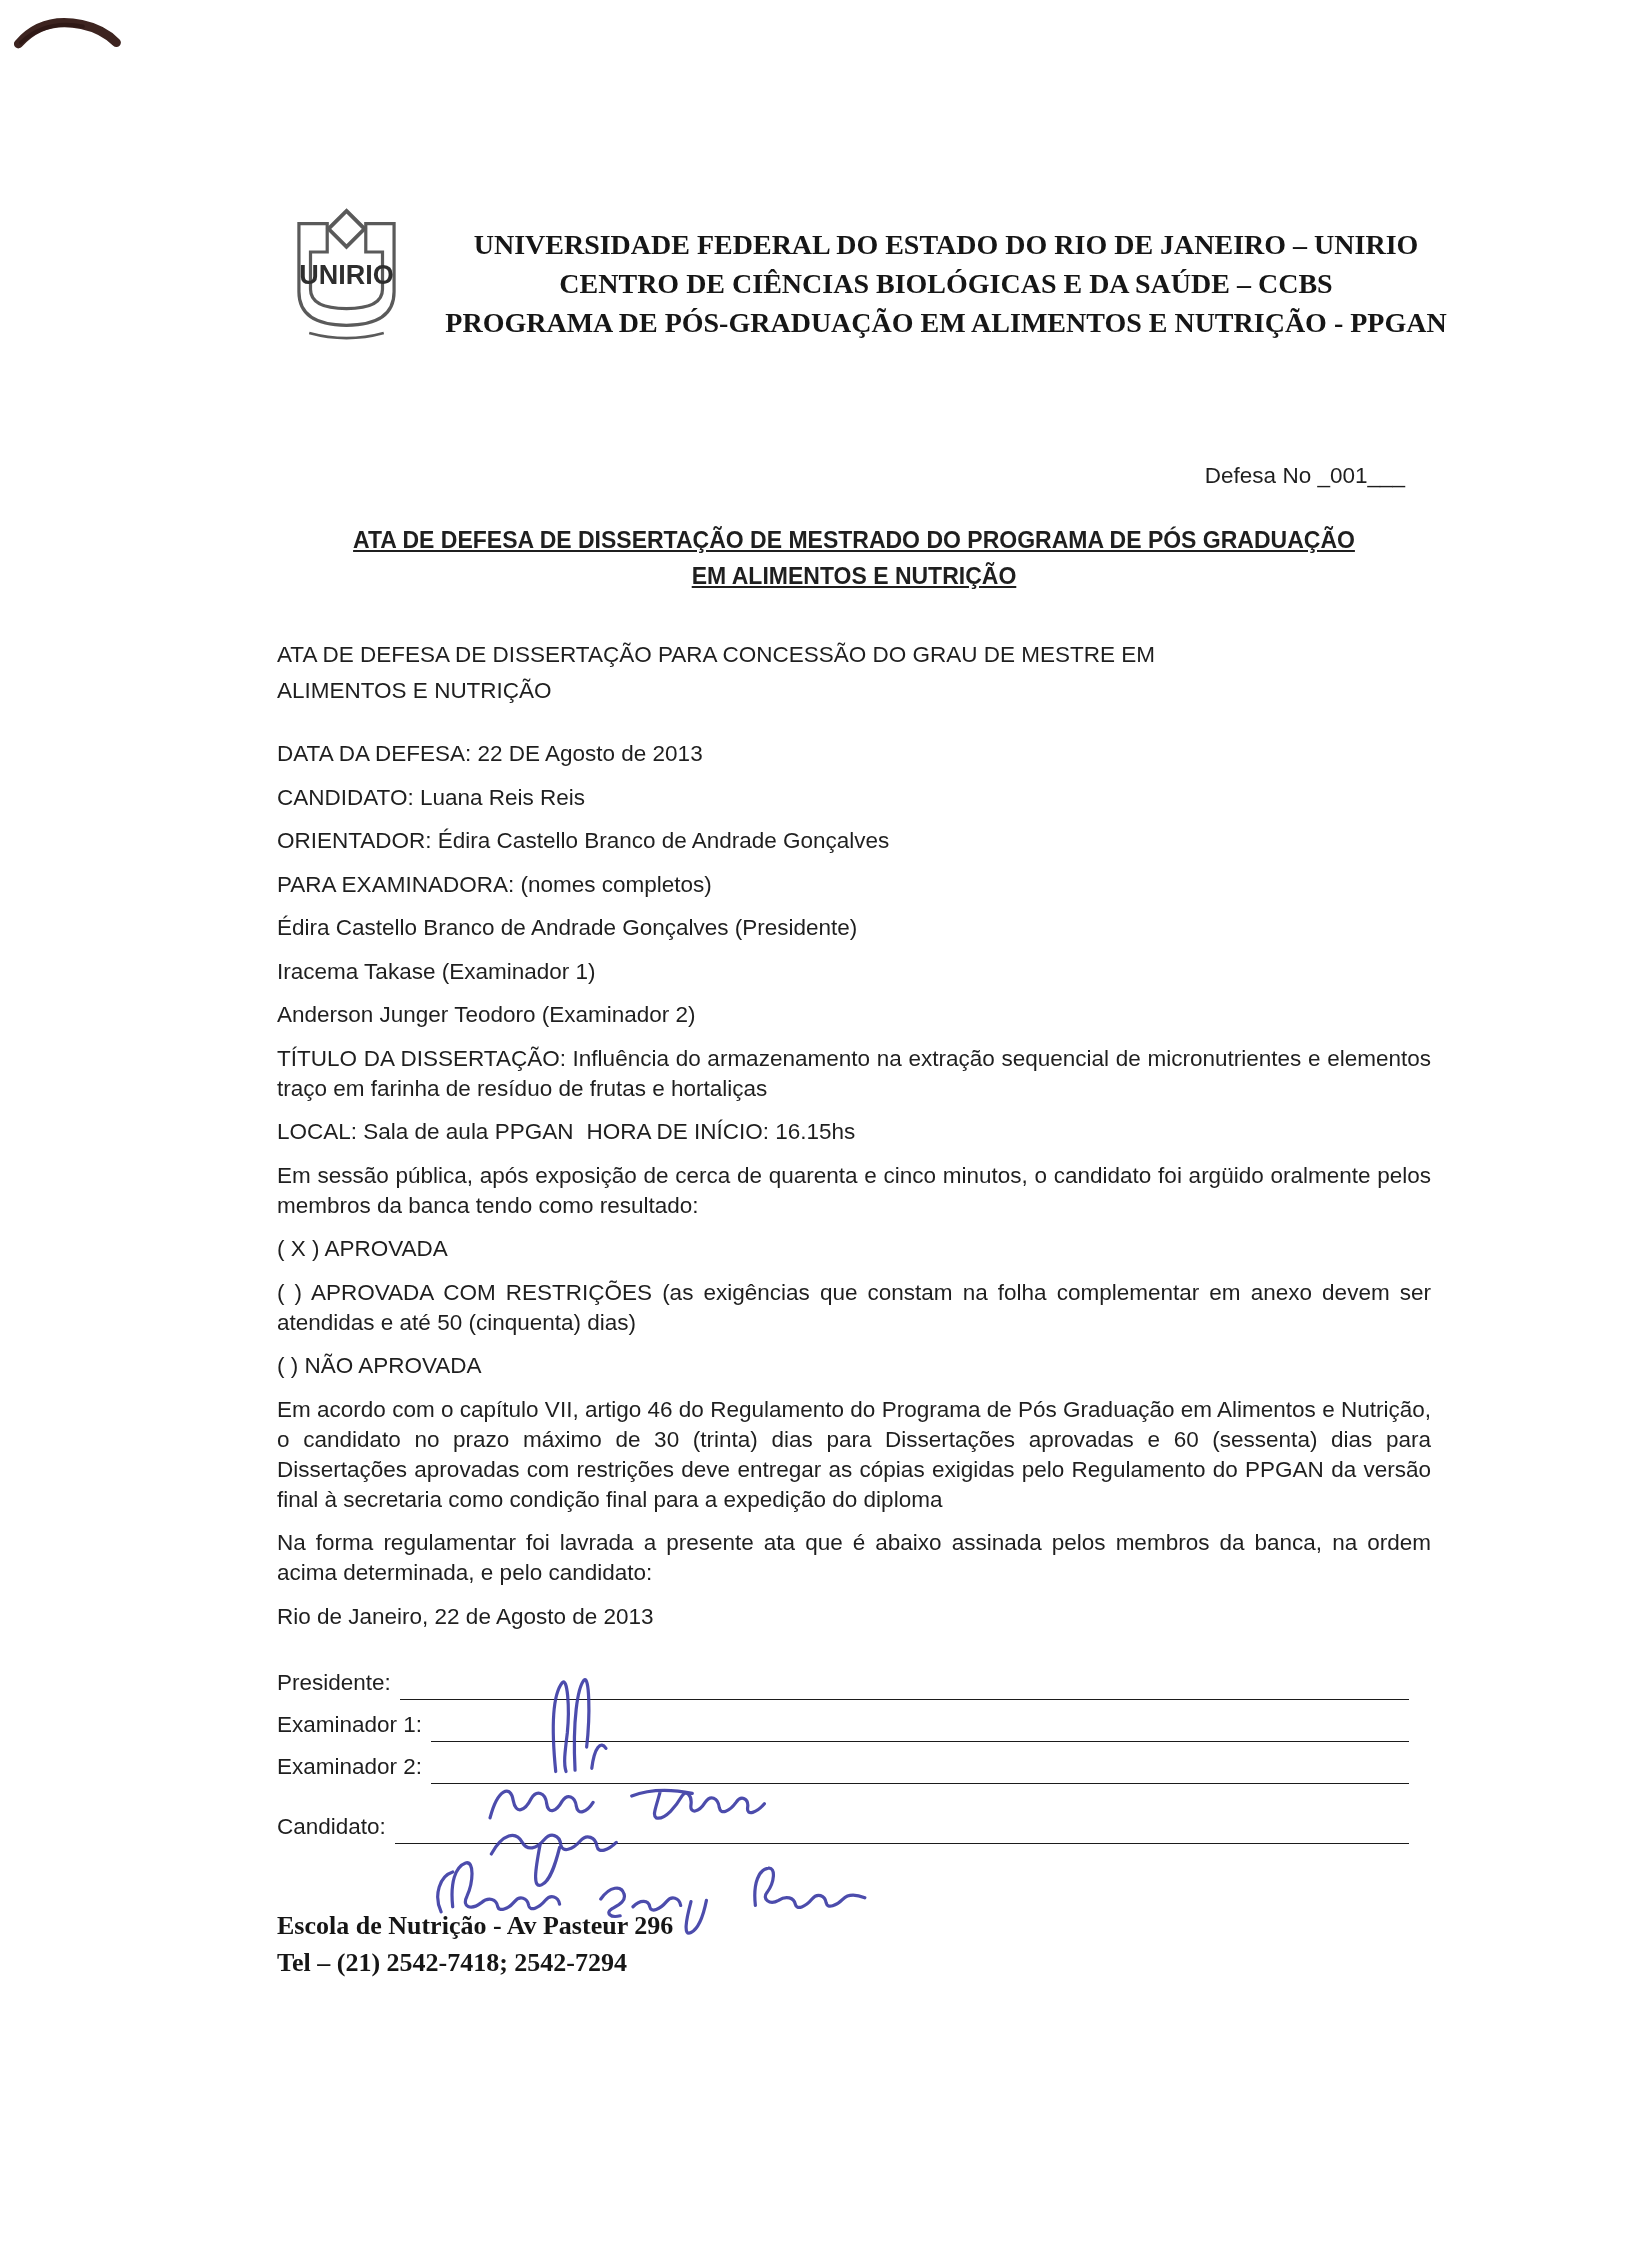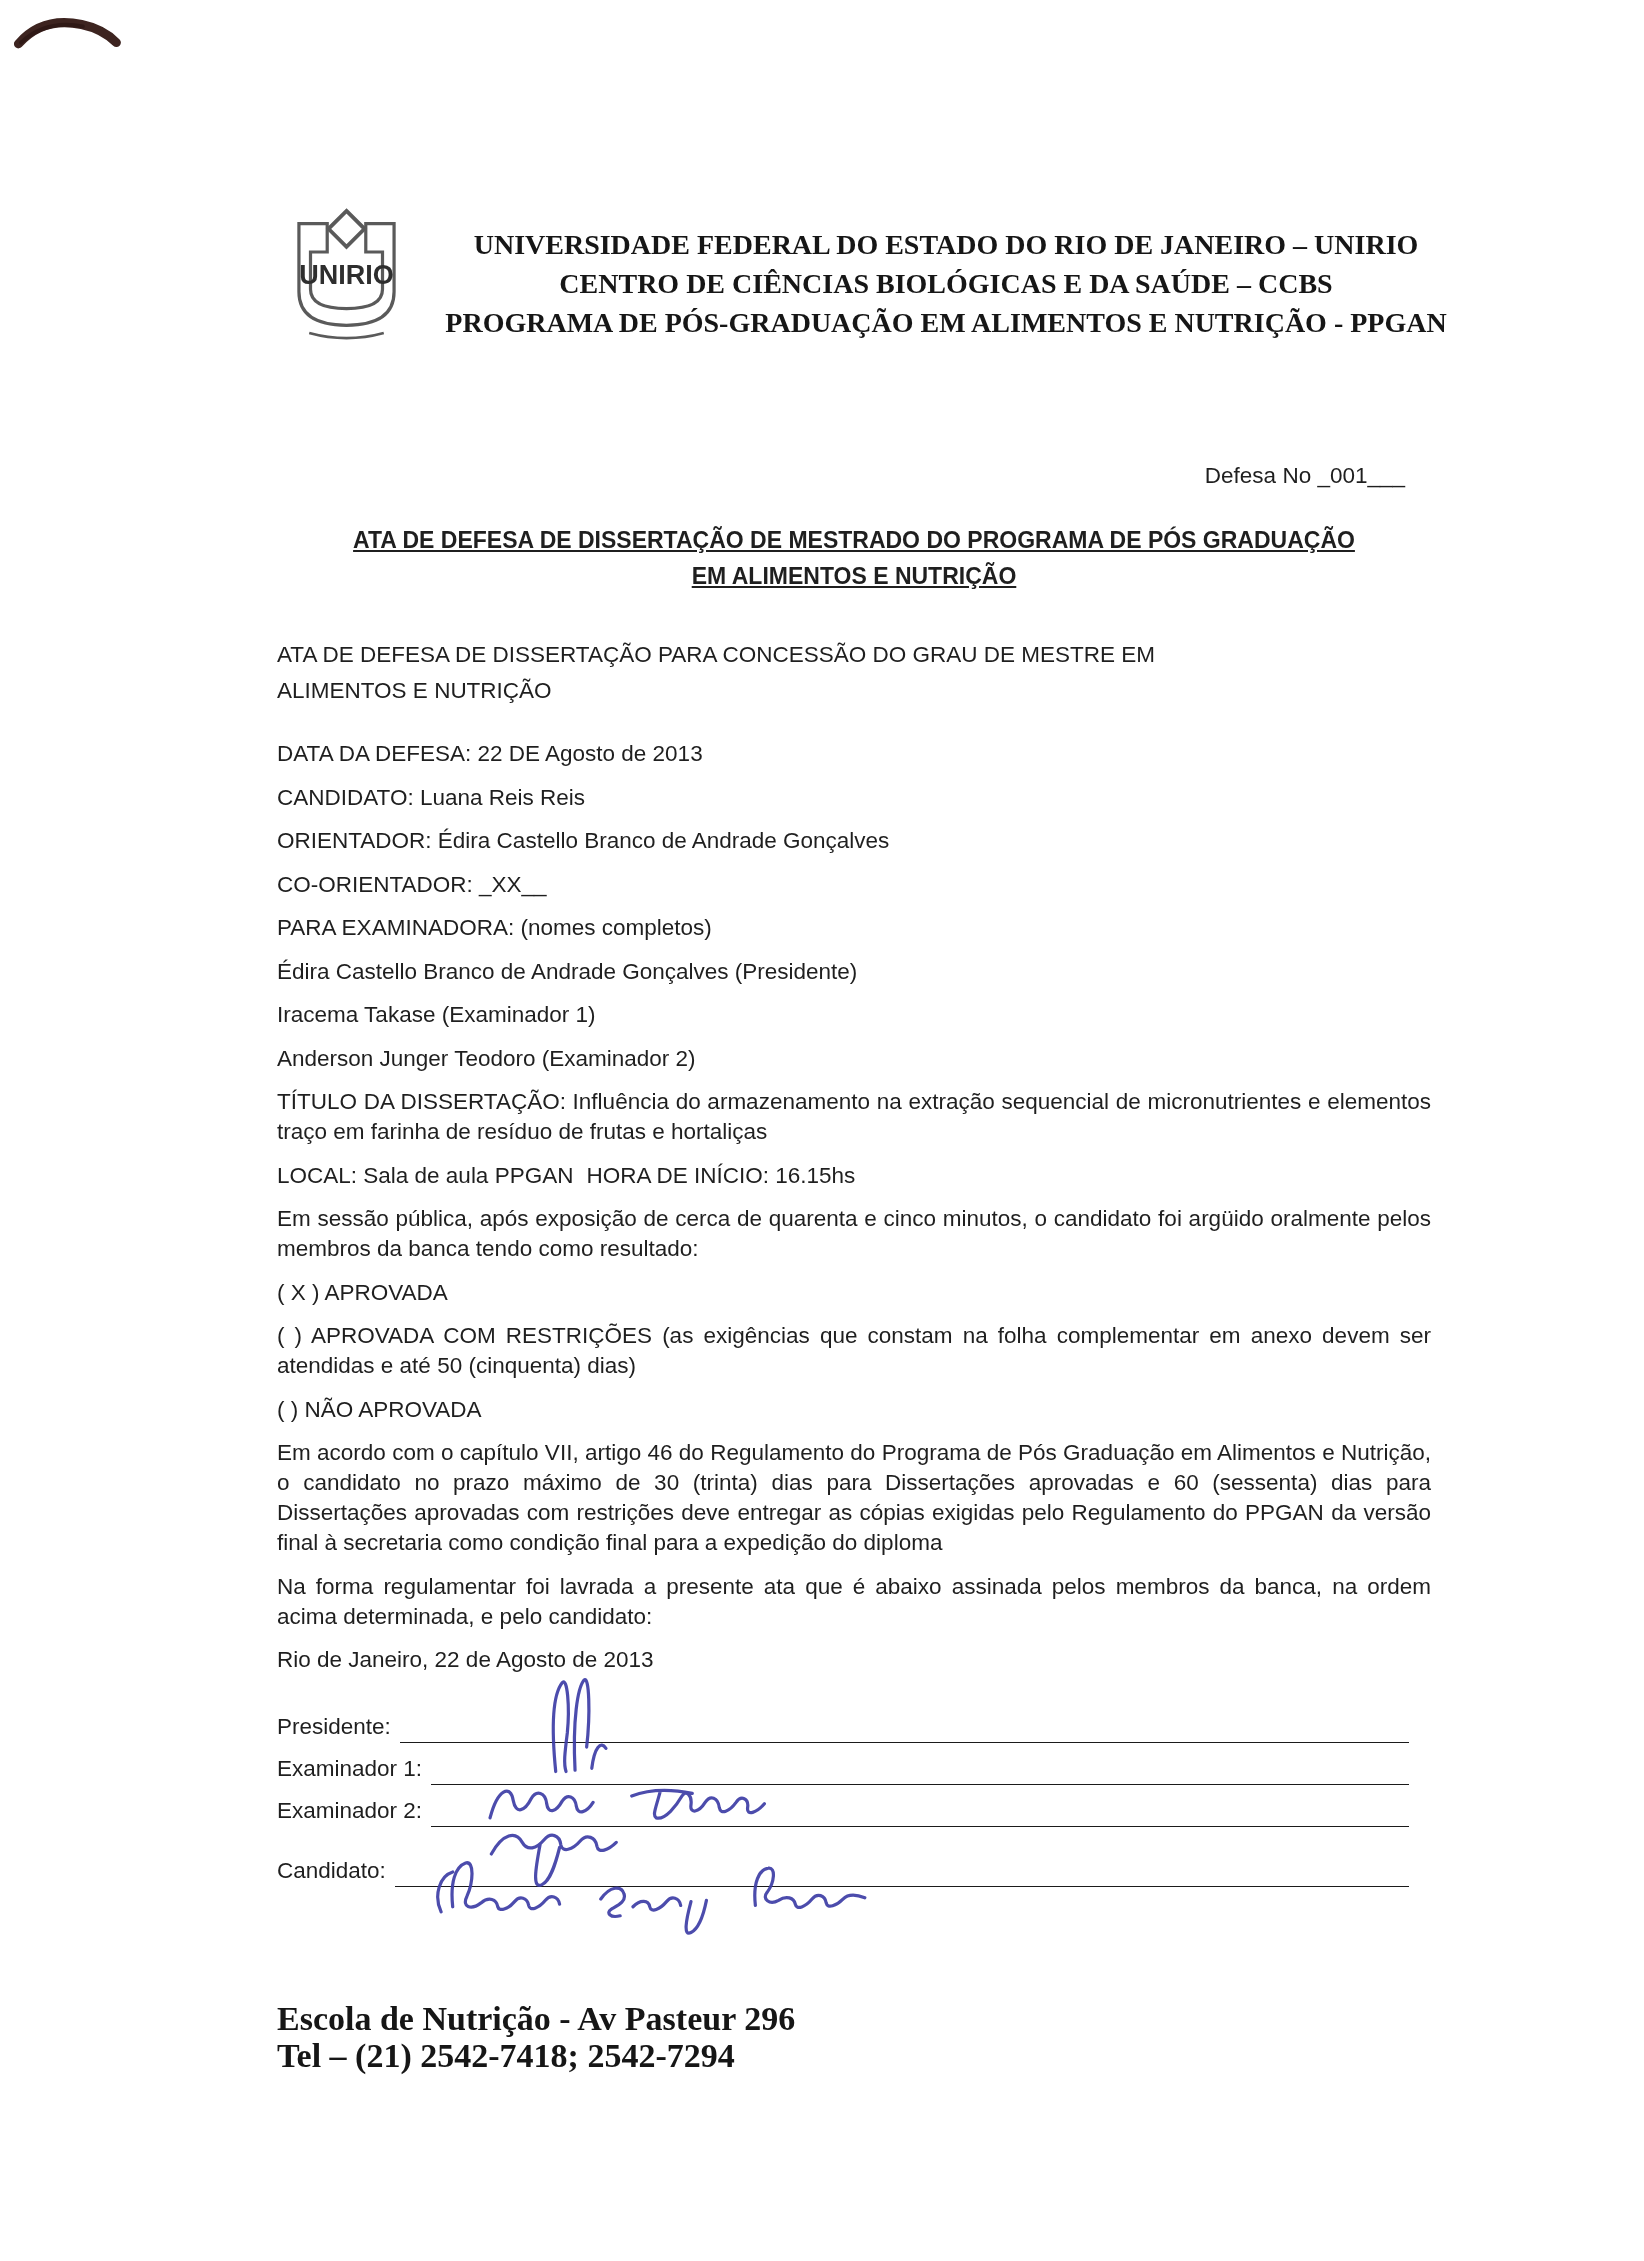--- a/index.html
+++ b/index.html
@@ -40,21 +40,21 @@
   .local-row .hora { }
 
   .signatures { margin-top:26px; }
   .sig-row { display:flex; align-items:flex-end; height:42px; }
   .sig-row.candidato { margin-top:18px; }
   .sig-label { white-space:nowrap; padding-bottom:1.3px; }
   .sig-line { flex:1; border-bottom:1.9px solid #1b1b1b; margin-left:9px; margin-right:22.5px; height:0.6px; }
 
   .signatures-ink { position:absolute; left:387px; top:1649px; pointer-events:none; }
 
-  .footer { position:absolute; left:277px; top:2000px; font-size:34px; line-height:37px; color:#161616; }
+  .footer { position:absolute; left:277px; top:1907px; font-size:26px; line-height:37px; color:#161616; }
 </style>
 </head>
 <body>
 
 <div id="page">
 
   <svg class="pen-mark" width="116" height="52" viewBox="0 0 180 80">
     <path d="M10,46 C36,16 70,8 108,16 C132,21 150,32 162,44" fill="none" stroke="#3d2420" stroke-width="14" stroke-linecap="round"></path>
     <path d="M14,44 C40,20 74,12 110,19" fill="none" stroke="#2c1714" stroke-width="6" stroke-linecap="round" opacity="0.8"></path>
   </svg>
@@ -83,21 +83,20 @@
     </div>
 
     <div class="doc-subtitle">
       <div>ATA DE DEFESA DE DISSERTAÇÃO PARA CONCESSÃO DO GRAU DE MESTRE EM</div>
       <div>ALIMENTOS E NUTRIÇÃO</div>
     </div>
 
     <div class="field">DATA DA DEFESA:  22 DE Agosto de 2013</div>
     <div class="field">CANDIDATO:  Luana Reis Reis</div>
     <div class="field">ORIENTADOR: Édira Castello Branco de Andrade Gonçalves</div>
-    <div class="field">CO-ORIENTADOR: _XX__</div>
     <div class="field">PARA EXAMINADORA: (nomes completos)</div>
     <div class="field">Édira Castello Branco de Andrade Gonçalves (Presidente)</div>
     <div class="field">Iracema Takase (Examinador 1)</div>
     <div class="field">Anderson Junger Teodoro (Examinador 2)</div>
 
     <div class="field just">TÍTULO DA DISSERTAÇÃO: Influência do armazenamento na extração sequencial de micronutrientes e elementos traço em farinha de resíduo de frutas e hortaliças</div>
 
     <div class="field local-row">
       <span>LOCAL: Sala de aula PPGAN</span>
       <span class="hora">HORA DE INÍCIO: 16.15hs</span>

